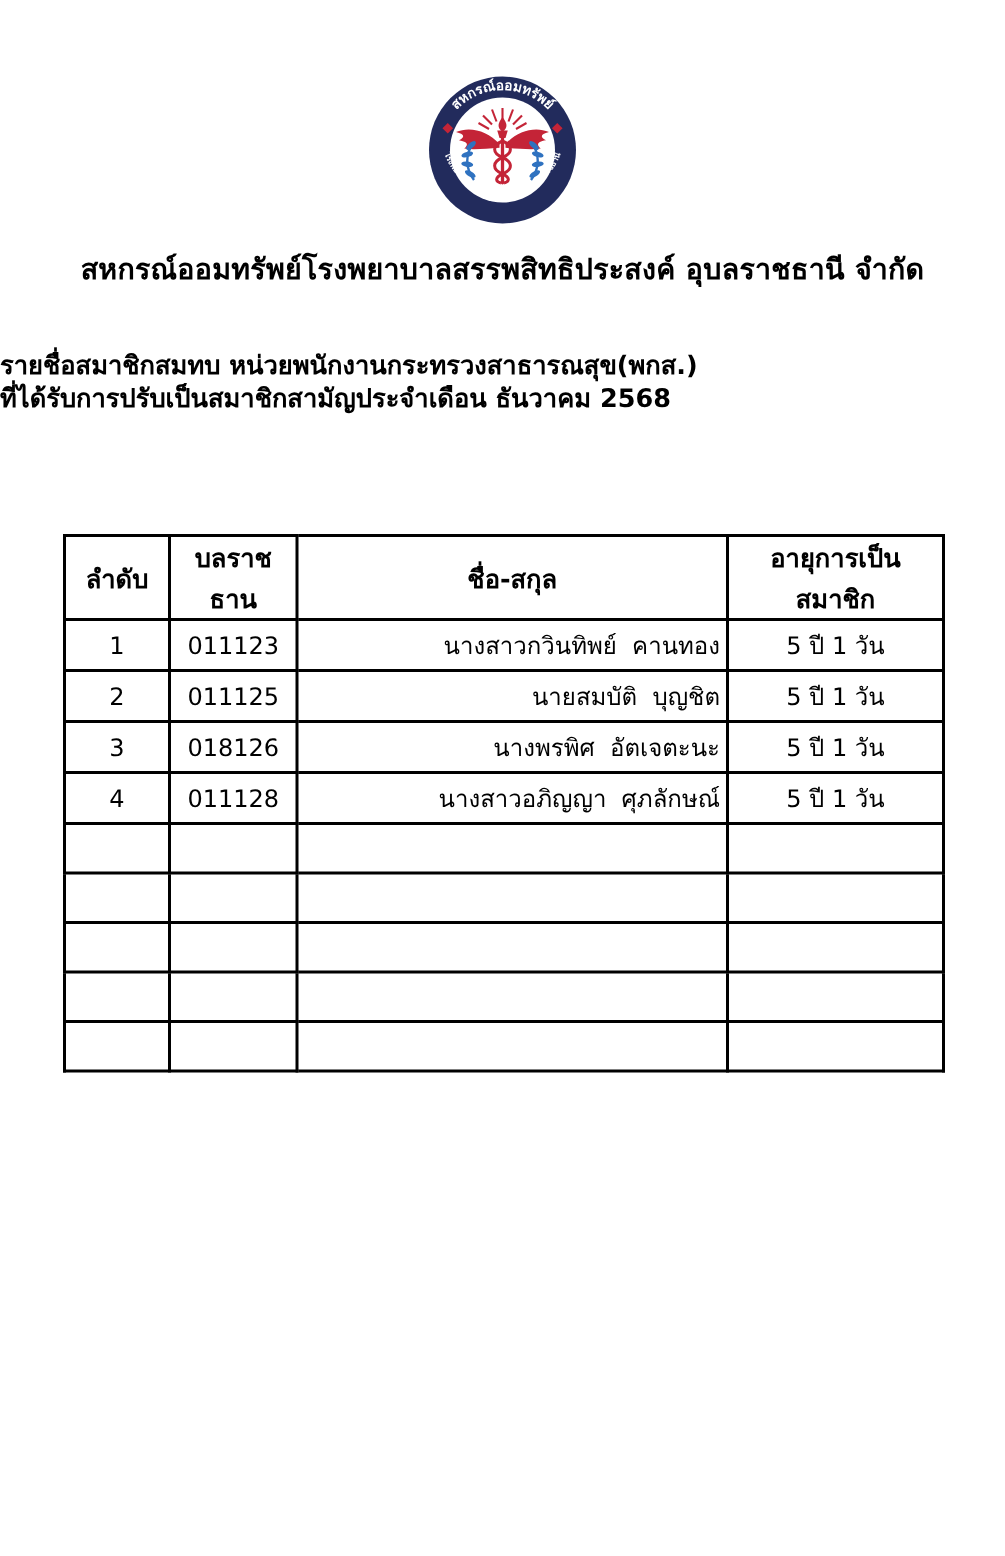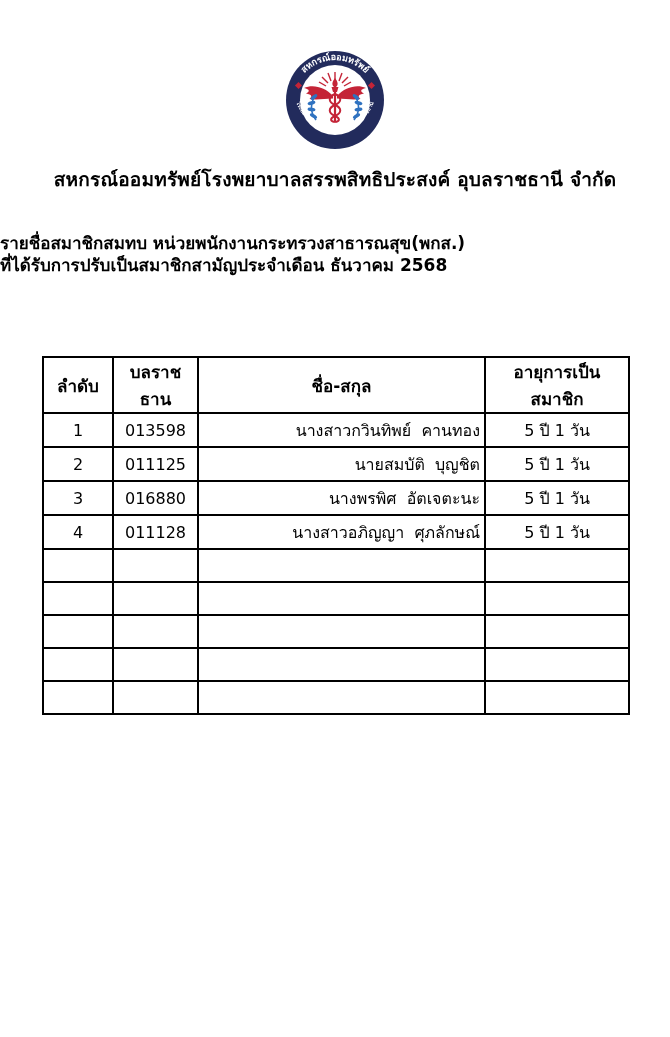--- a/index.html
+++ b/index.html
@@ -106,33 +106,33 @@
       <tr>
         <th>ลำดับ</th>
         <th>บลราชธาน</th>
         <th>ชื่อ-สกุล</th>
         <th>อายุการเป็นสมาชิก</th>
       </tr>
     </thead>
     <tbody>
       <tr>
         <td class="c-no">1</td>
-        <td class="c-id">013598</td>
+        <td class="c-id">011123</td>
         <td class="c-name">นางสาวกวินทิพย์  คานทอง</td>
         <td class="c-age">5 ปี 1 วัน</td>
       </tr>
       <tr>
         <td class="c-no">2</td>
         <td class="c-id">011125</td>
         <td class="c-name">นายสมบัติ  บุญชิต</td>
         <td class="c-age">5 ปี 1 วัน</td>
       </tr>
       <tr>
         <td class="c-no">3</td>
-        <td class="c-id">016880</td>
+        <td class="c-id">018126</td>
         <td class="c-name">นางพรพิศ  อัตเจตะนะ</td>
         <td class="c-age">5 ปี 1 วัน</td>
       </tr>
       <tr>
         <td class="c-no">4</td>
         <td class="c-id">011128</td>
         <td class="c-name">นางสาวอภิญญา  ศุภลักษณ์</td>
         <td class="c-age">5 ปี 1 วัน</td>
       </tr>
       <tr class="empty-row">

